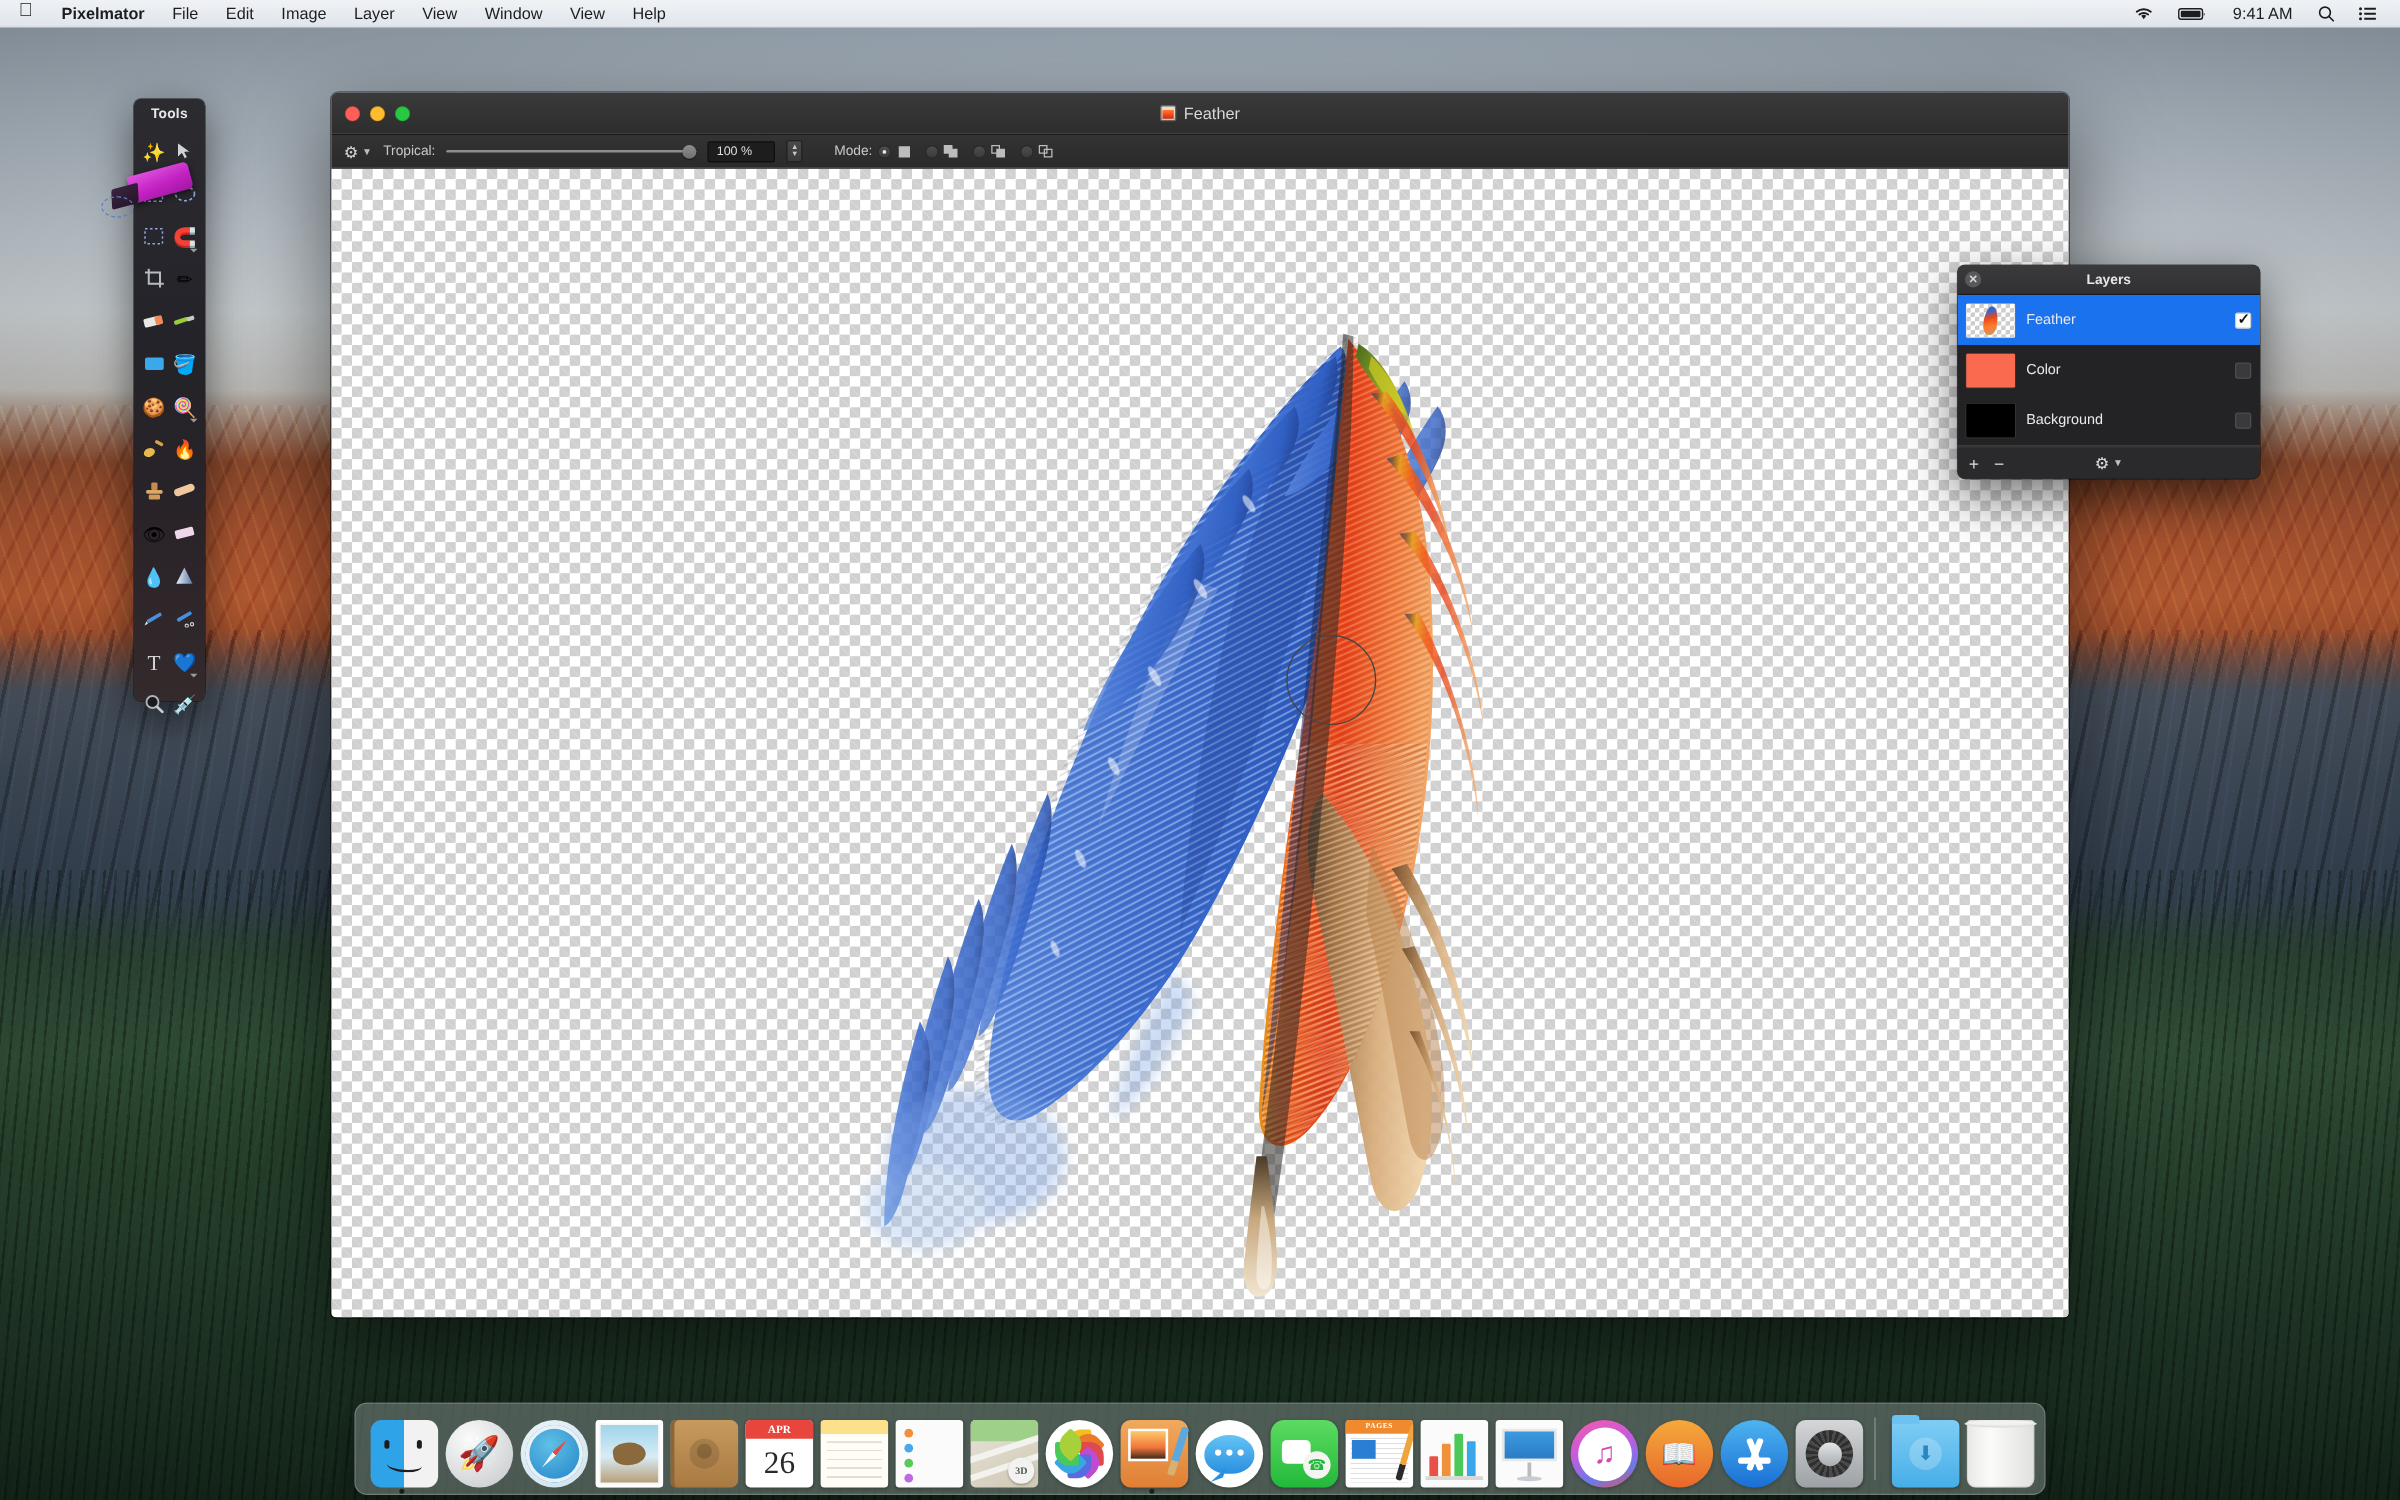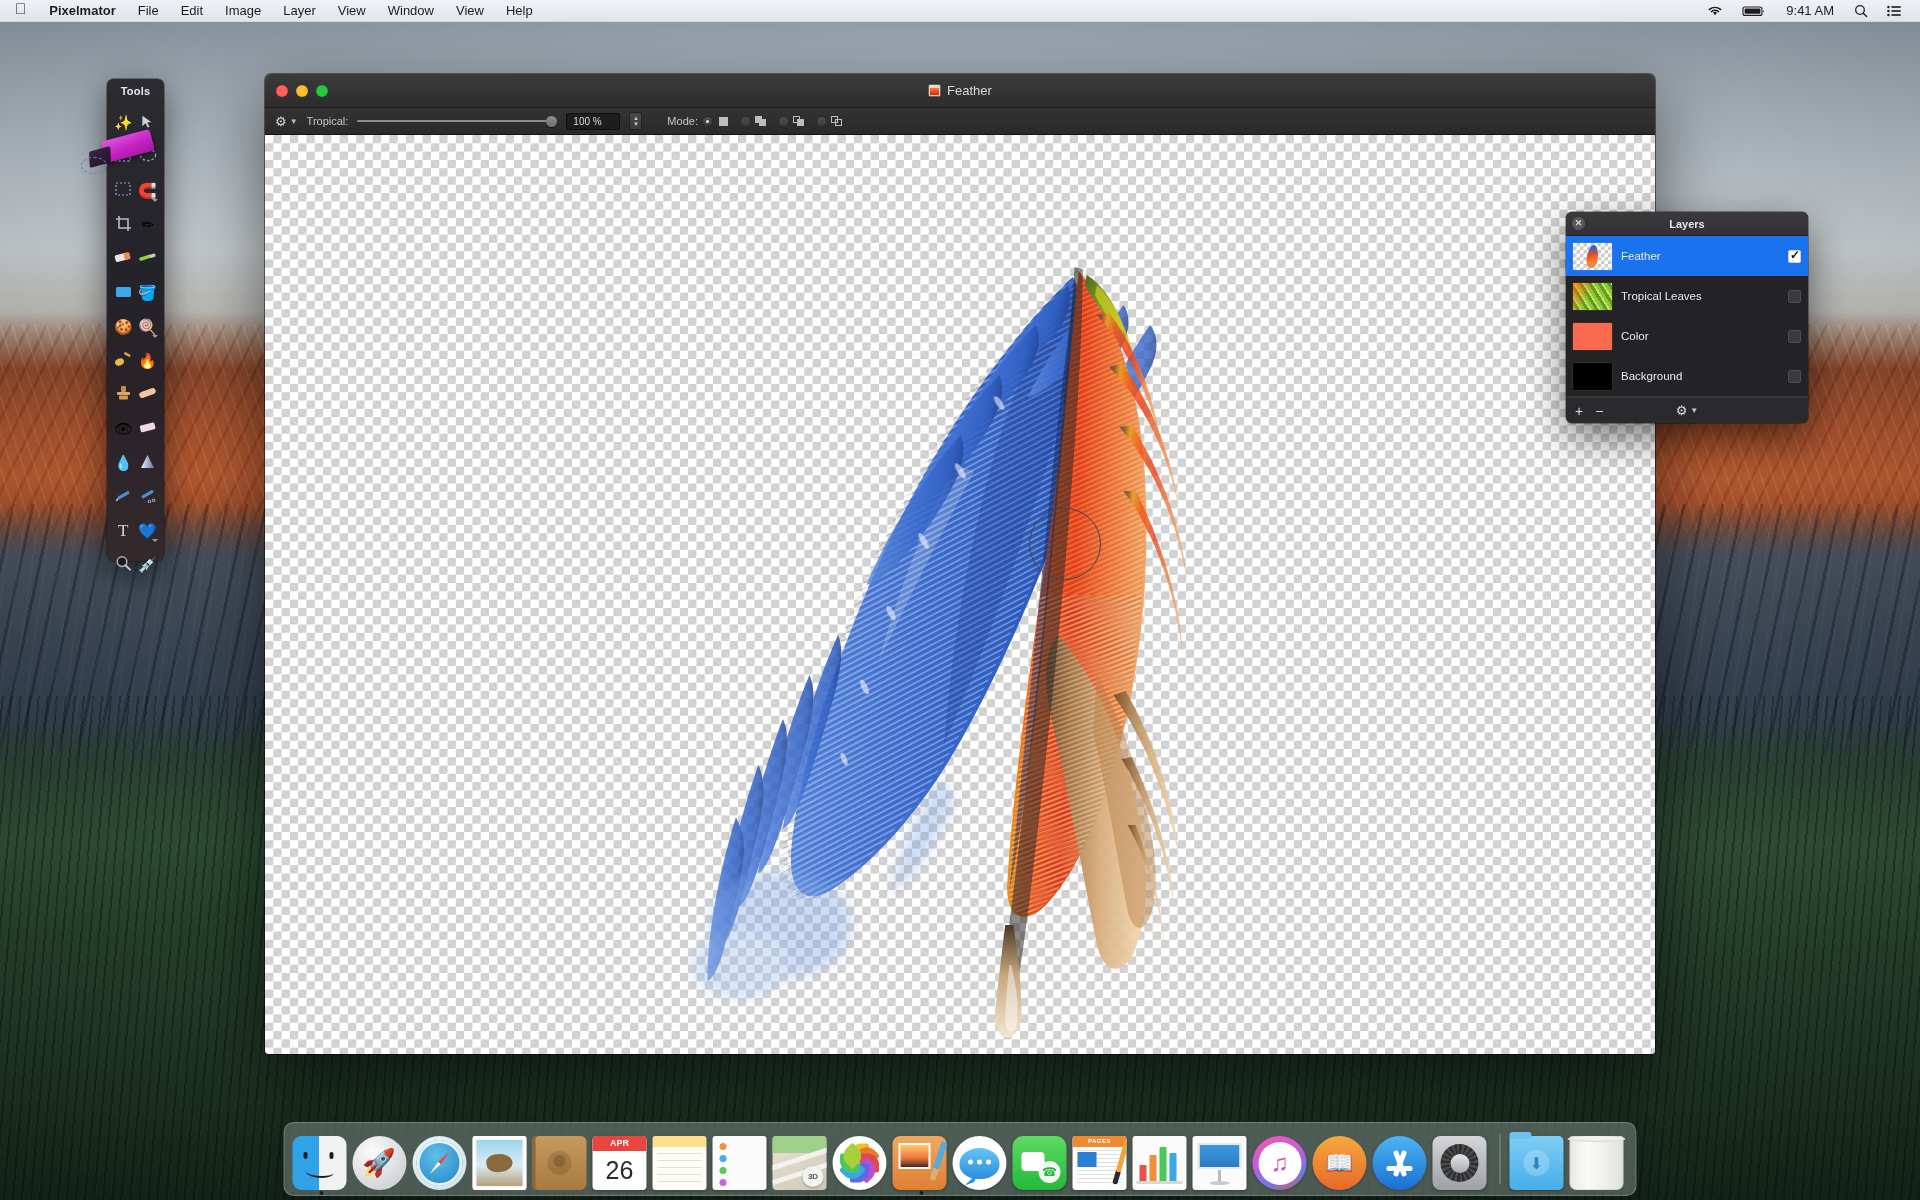--- a/index.html
+++ b/index.html
@@ -323,21 +323,21 @@
   
   #dock {
     position:absolute; left:50%; transform:translateX(-50%);
     bottom:4px; height:74px; display:flex; align-items:flex-end;
     padding:4px 8px 5px; gap:2px; z-index:400;
     background:rgba(160,170,170,.40);
     border:1px solid rgba(255,255,255,.22);
     border-radius:10px; backdrop-filter:blur(22px);
     box-shadow:0 6px 22px rgba(0,0,0,.35);
   }
-  .dock-item { width:58px; height:64px; position:relative; display:flex; align-items:flex-end; justify-content:flex-start; }
+  .dock-item { width:58px; height:64px; position:relative; display:flex; align-items:flex-end; justify-content:flex-end;font-family:Liberation Serif, serif; }
   .di { width:54px; height:54px; position:relative; }
   .dot {
     position:absolute; bottom:-5px; left:50%; transform:translateX(-50%);
     width:4px; height:4px; border-radius:50%; background:rgba(20,20,20,.85);
   }
   .dock-sep { width:1px; height:50px; background:rgba(255,255,255,.35); margin:0 7px 6px; align-self:flex-end; }
 
   
   .ic-finder { border-radius:9px; background:linear-gradient(90deg,#2ea3e8 0 50%,#f2f2f2 50% 100%); overflow:hidden; position:relative; }
   .ic-finder::before { content:""; position:absolute; left:11px; top:16px; width:4px; height:7px; background:#1d1d1f; border-radius:2px; }
@@ -869,27 +869,20 @@
   <div class="lp-list">
     <div class="layer-row sel">
       <div class="layer-thumb">
         <div class="thumb-checker"></div>
         <div class="thumb-feather"></div>
       </div>
       <div class="layer-name">Feather</div>
       <div class="vis-box on"></div>
     </div>
 
-    <div class="layer-row">
-      <div class="layer-thumb">
-        <div class="thumb-leaves"></div>
-      </div>
-      <div class="layer-name">Tropical Leaves</div>
-      <div class="vis-box"></div>
-    </div>
 
     <div class="layer-row">
       <div class="layer-thumb" style="background:#fa6a4e"></div>
       <div class="layer-name">Color</div>
       <div class="vis-box"></div>
     </div>
 
     <div class="layer-row">
       <div class="layer-thumb" style="background:#000"></div>
       <div class="layer-name">Background</div>

